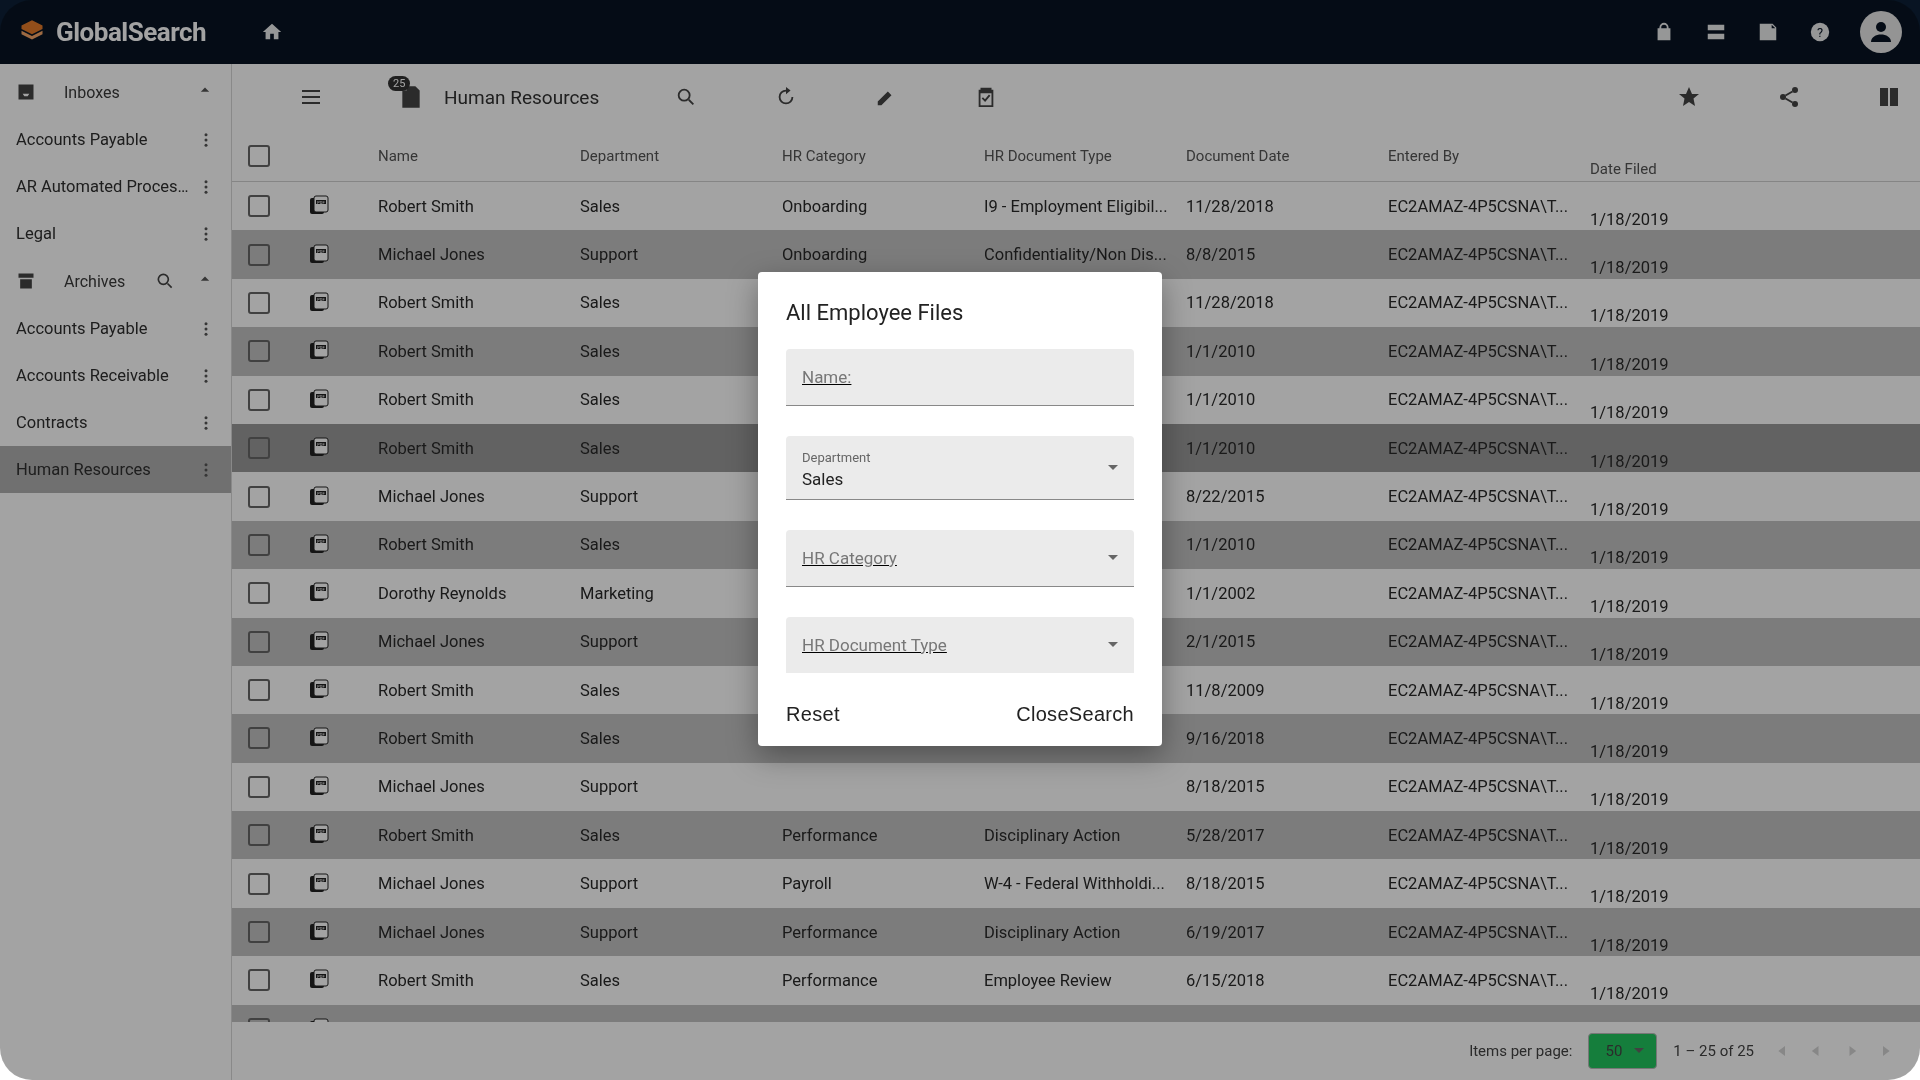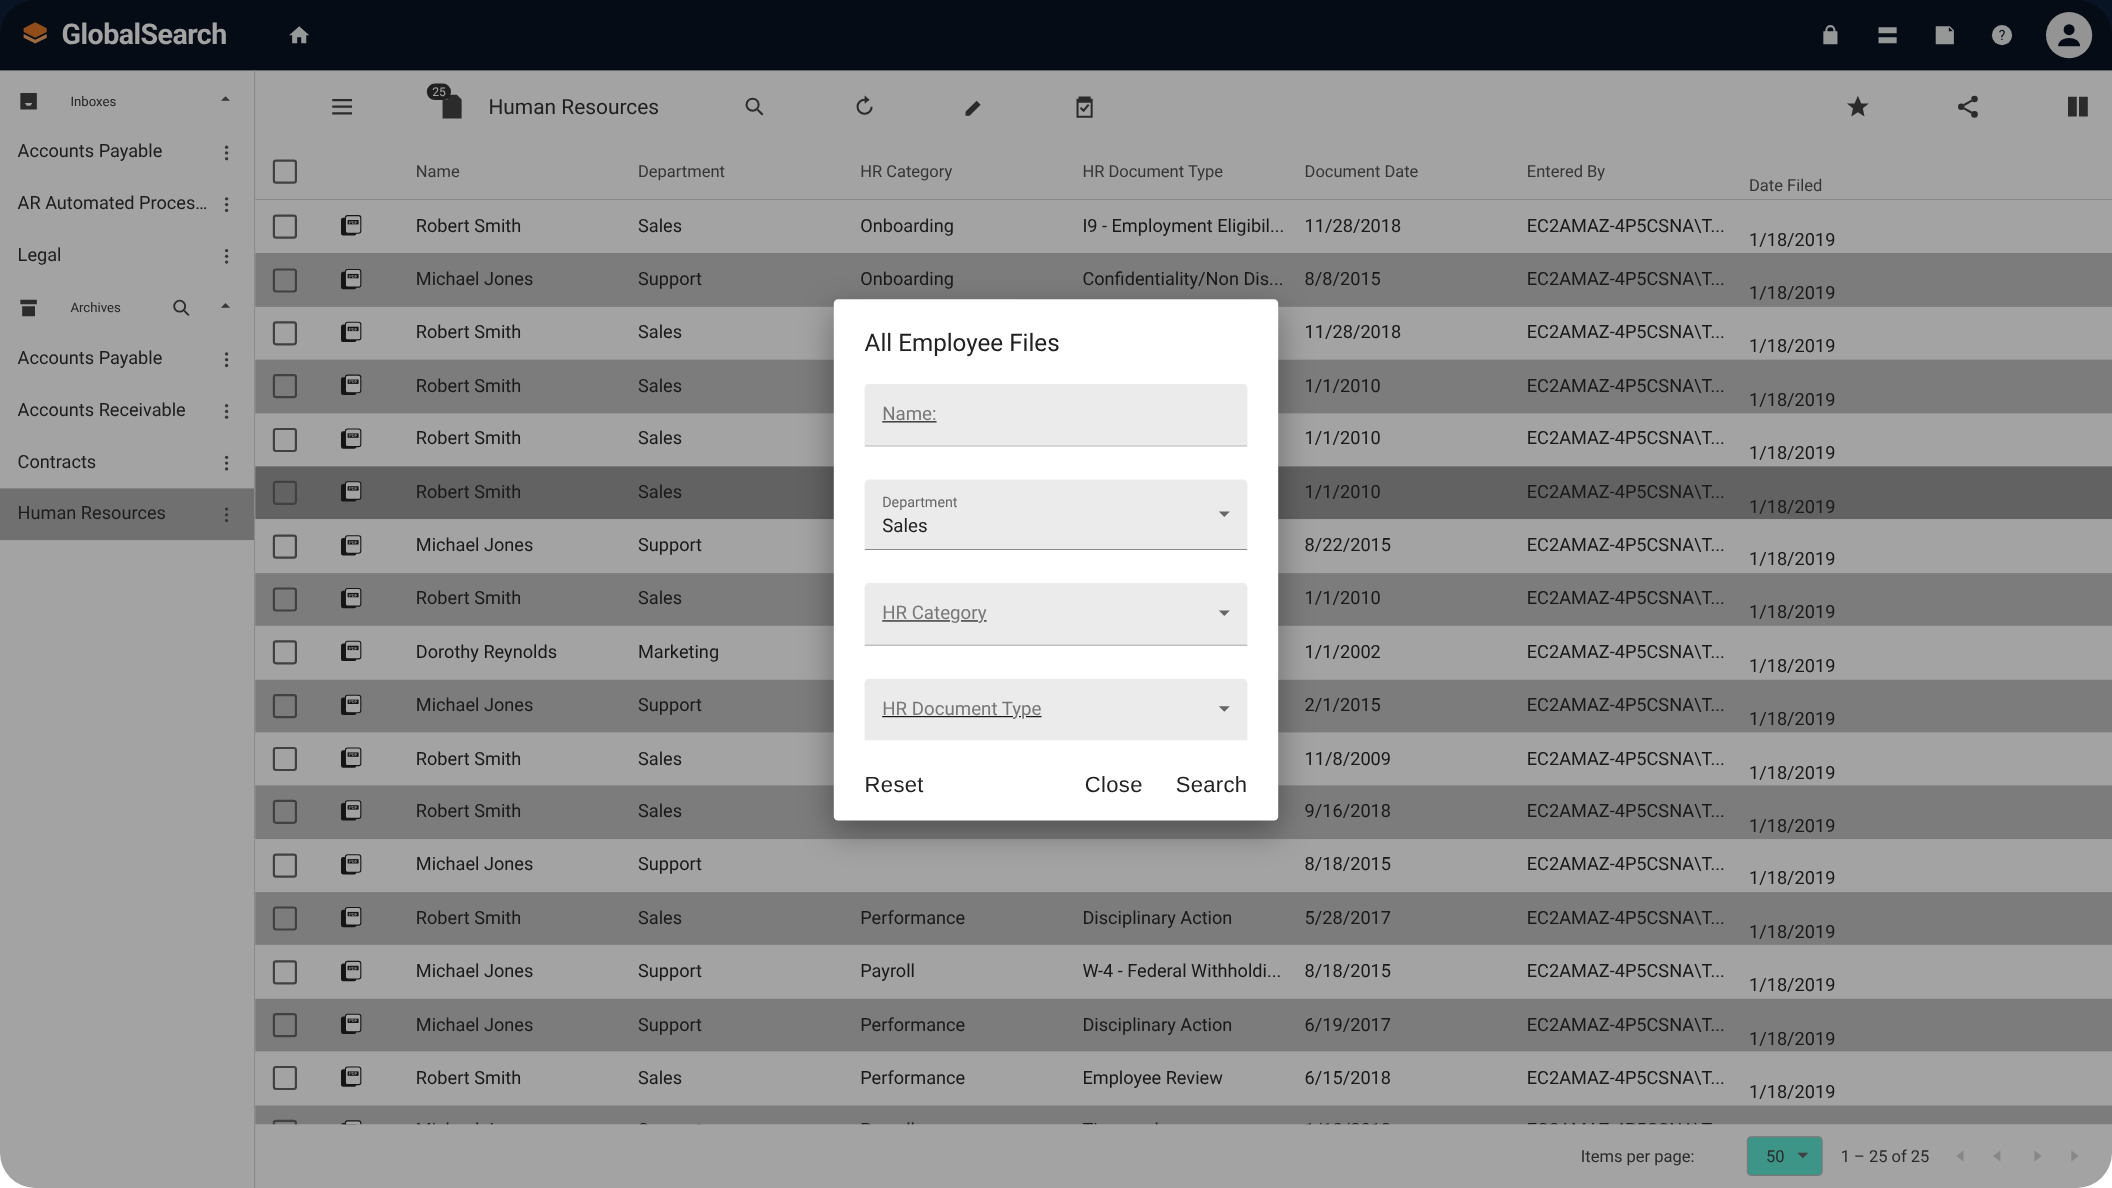--- a/index.html
+++ b/index.html
@@ -38,21 +38,21 @@
 
 .body-row { display:flex; height: calc(1080px - 64px); }
 .sidebar {
   width: 232px;
   border-right: 1px solid #d6d6d6;
   display:flex; flex-direction:column;
   padding-top: 4px;
 }
 .side-head {
   display:flex; align-items:center; padding: 12px 16px;
-  font-size: 12px; color:#3a3a3a; gap:14px;
+  font-size: 16px; color:#3a3a3a; gap:14px;
 }
 .side-head .spacer { flex:1; }
 .side-item {
   display:flex; align-items:center;
   padding: 14px 16px;
   font-size: 16.5px;
   color:#2f2f2f;
   cursor:pointer;
   position:relative;
 }
@@ -94,21 +94,21 @@
 .c-type { width:202px; overflow:hidden; text-overflow:ellipsis; white-space:nowrap; }
 .c-date { width:202px; }
 .c-entered { width:202px; overflow:hidden; text-overflow:ellipsis; white-space:nowrap; }
 .c-filed { width:190px;margin-top:26px; }
 
 
 .paginator {
   height:58px; display:flex; align-items:center; justify-content:flex-end;
   padding:0 22px; gap:16px; font-size:15px; color:#444;
 }
-.sel-box { border:1px solid #bbb; border-radius:4px; padding:8px 34px 8px 16px; position:relative; background:#5eead4; cursor:pointer;margin-left:32px; }
+.sel-box { border:1px solid #bbb; border-radius:4px; padding:8px 34px 8px 16px; position:relative; background:#22c55e; cursor:pointer; }
 .sel-box::after { content:''; position:absolute; right:12px; top:50%; transform:translateY(-30%); border:5px solid transparent; border-top-color:#666; }
 .pgicon { width:20px; height:20px; display:flex; align-items:center; justify-content:center; cursor:pointer; opacity:0.55; }
 .pgicon svg { fill:#555; }
 .pgicon.dis { opacity:0.25; cursor:default; }
 
 
 .overlay {
   position:absolute; inset:0;
   background: rgba(0,0,0,0.36);
   display:flex; align-items:flex-start; justify-content:center;border-radius:32px;
@@ -125,21 +125,21 @@
 .field {
   background:#ebebeb; border-bottom:1px solid #888; border-radius:4px 4px 0 0;
   padding: 14px 16px 10px 16px; margin-bottom:30px; position:relative;
 }
 .field.nofloat { padding: 18px 16px; text-decoration: underline; }
 .field .fl { font-size:13px; color:#666; display:block; margin-bottom:4px; }
 .field .val { font-size:17px; color:#222; }
 .field .ph { font-size:17px; color:#777; }
 .field.drop::after { content:''; position:absolute; right:16px; top:50%; transform:translateY(-30%); border:5px solid transparent; border-top-color:#666; }
 .dlg-actions { display:flex; justify-content:space-between; align-items:center; margin-top:10px; }
-.dlg-actions .right { display:flex; gap:30px; }
+.dlg-actions .right { display:flex; }
 .txtbtn { background:none; border:none; font-size:20px; color:#222; font-weight:500; cursor:pointer; letter-spacing:0.3px; }
 </style>
 </head>
 <body>
 
 <div class="topbar">
   <div class="brand">
     <span class="brand-icon">
       <svg width="28" height="28" viewBox="0 0 24 24">
           <path fill="#e57b2a" d="M12 2l9 4.5v3L12 14 3 9.5v-3z"></path>

